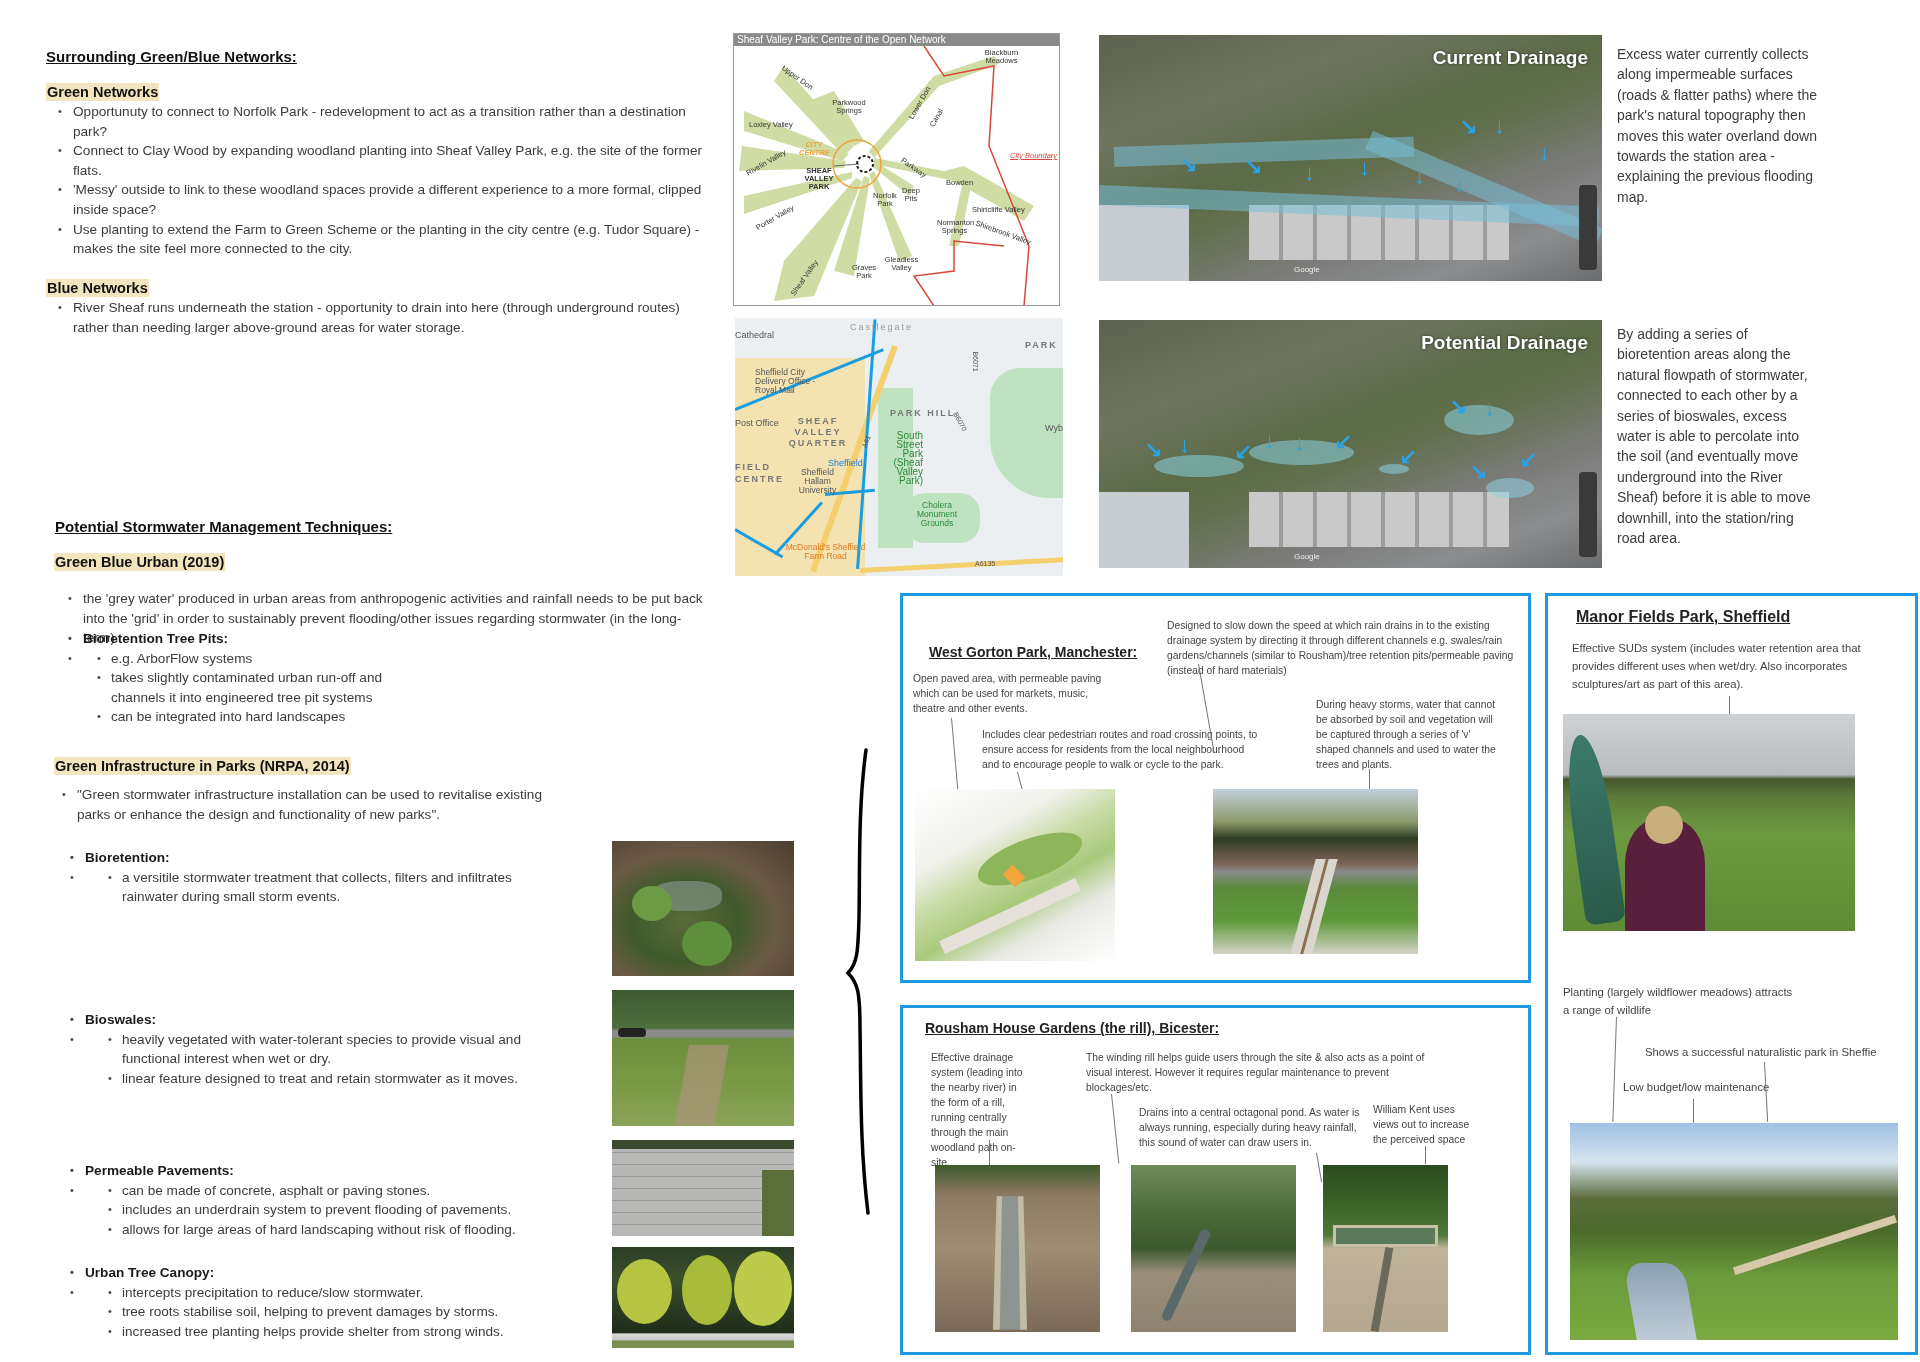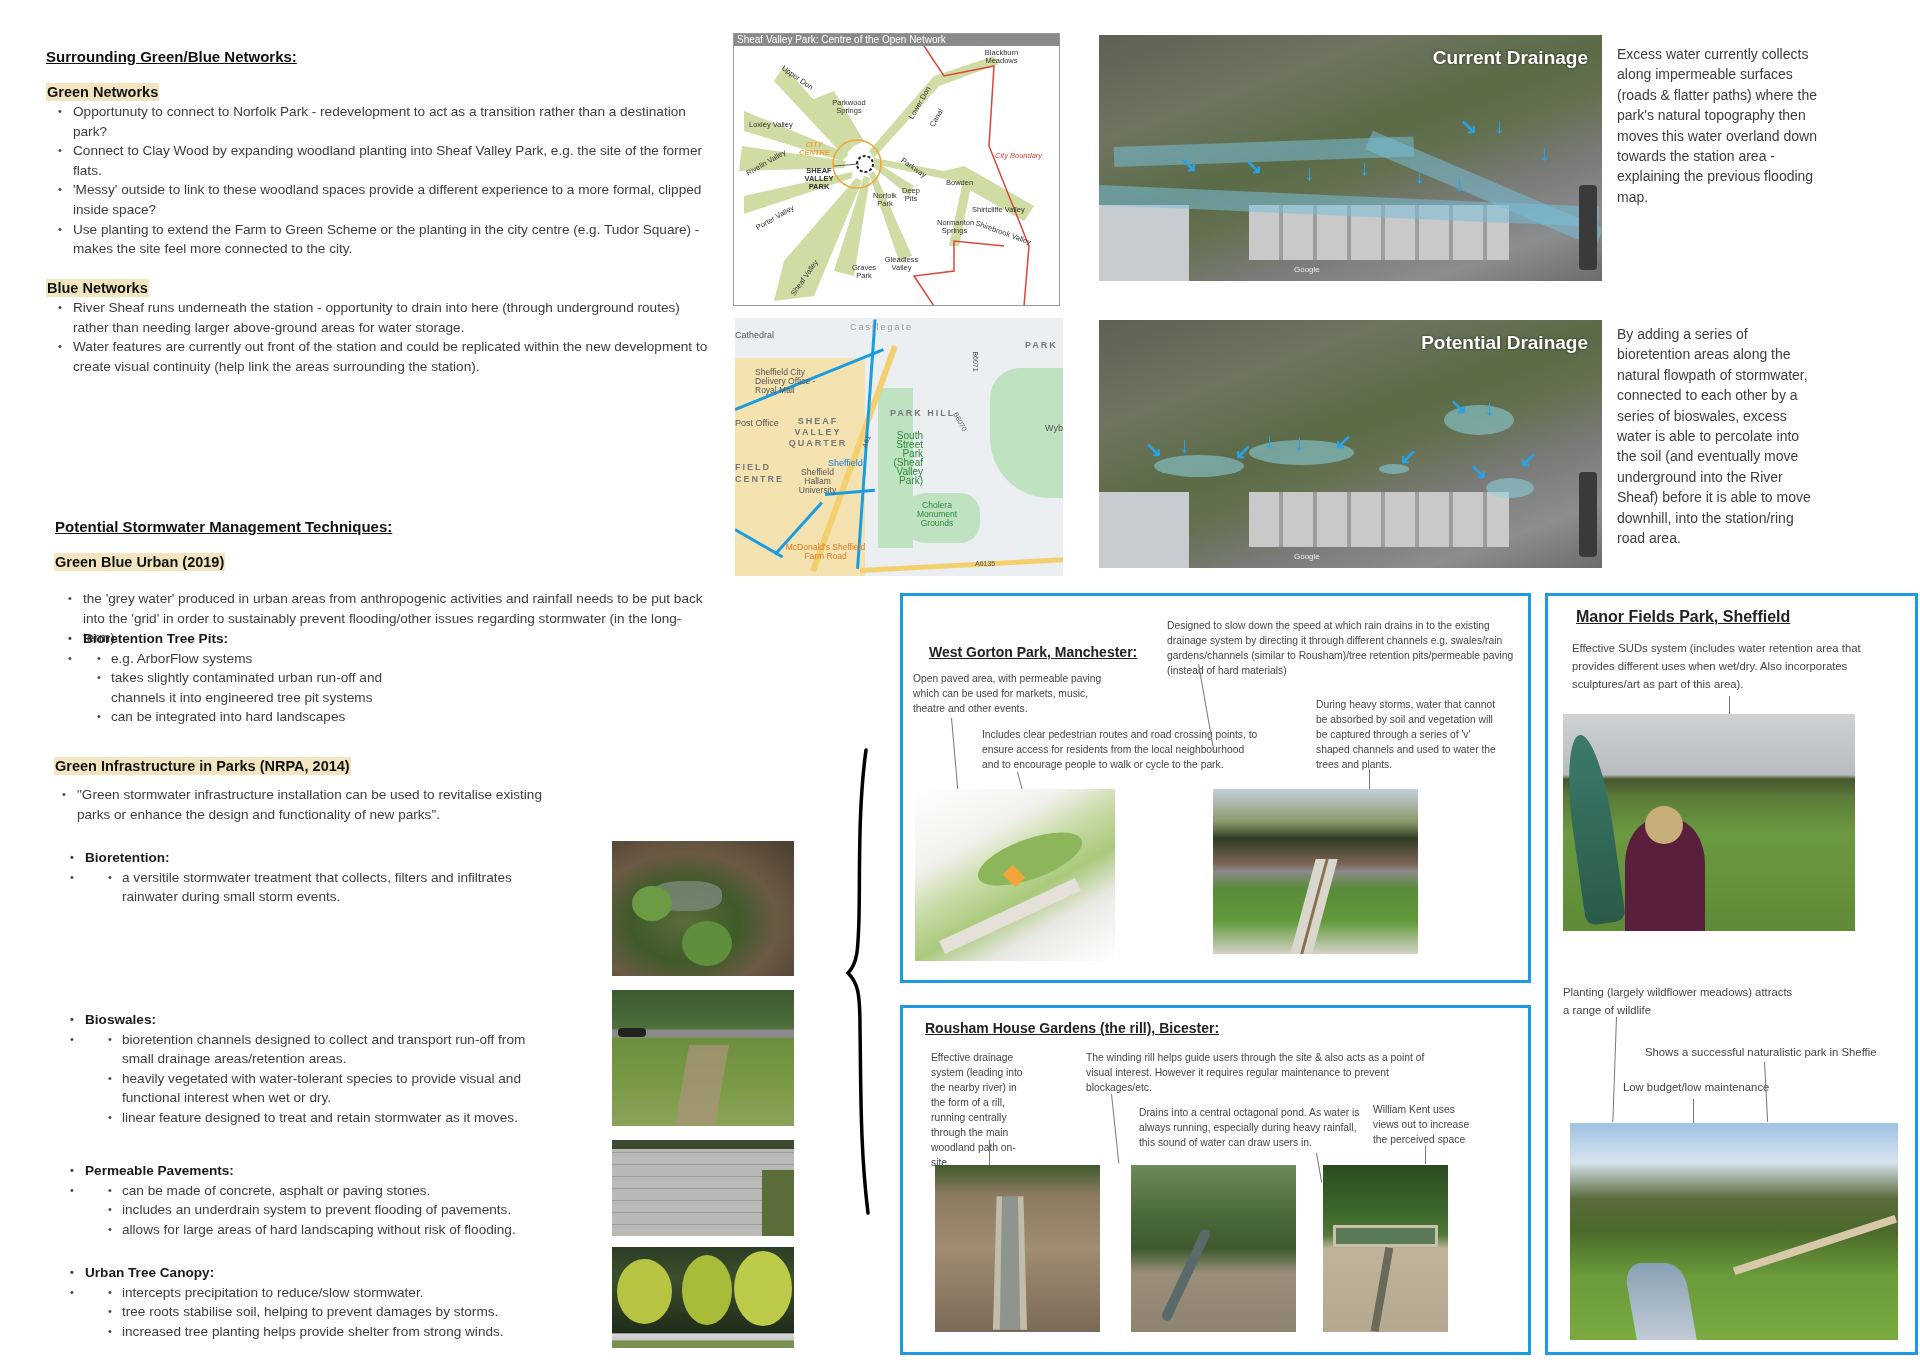--- a/index.html
+++ b/index.html
@@ -61,21 +61,20 @@
     <li>Connect to Clay Wood by expanding woodland planting into Sheaf Valley Park, e.g. the site of the former flats.</li>
     <li>'Messy' outside to link to these woodland spaces provide a different experience to a more formal, clipped inside space?</li>
     <li>Use planting to extend the Farm to Green Scheme or the planting in the city centre (e.g. Tudor Square) - makes the site feel more connected to the city.</li>
   </ul>
 </div>
 
 <div class="abs" style="left:46px; top:279px; width:670px;">
   <span class="h-highlight">Blue Networks</span>
   <ul class="b" style="margin-left:10px; margin-top:1px;">
     <li>River Sheaf runs underneath the station - opportunity to drain into here (through underground routes) rather than needing larger above-ground areas for water storage.</li>
-    <li>Water features are currently out front of the station and could be replicated within the new development to create visual continuity (help link the areas surrounding the station).</li>
   </ul>
 </div>
 
 <div class="abs h-underline" style="left:55px; top:518px;">Potential Stormwater Management Techniques:</div>
 
 <div class="abs" style="left:54px; top:553px;">
   <span class="h-highlight">Green Blue Urban (2019)</span>
 </div>
 
 <ul class="b abs" style="left:66px; top:589px; width:800px;">
@@ -108,21 +107,20 @@
     <ul class="sub" style="margin-left:38px; width:452px;">
       <li>a versitile stormwater treatment that collects, filters and infiltrates rainwater during small storm events.</li>
     </ul>
   </li>
 </ul>
 
 <ul class="b abs" style="left:68px; top:1010px; width:520px;">
   <li class="bold">Bioswales:</li>
   <li style="padding-left:0;">
     <ul class="sub" style="margin-left:38px; width:440px;">
-      <li>bioretention channels designed to collect and transport run-off from small drainage areas/retention areas.</li>
       <li>heavily vegetated with water-tolerant species to provide visual and functional interest when wet or dry.</li>
       <li>linear feature designed to treat and retain stormwater as it moves.</li>
     </ul>
   </li>
 </ul>
 
 <ul class="b abs" style="left:68px; top:1161px; width:520px;">
   <li class="bold">Permeable Pavements:</li>
   <li style="padding-left:0;">
     <ul class="sub" style="margin-left:38px; width:460px;">
@@ -202,21 +200,21 @@
   <div class="nm-label" style="left:138px; top:158px; width:26px;">Norfolk Park</div>
   <div class="nm-label" style="left:167px; top:153px; width:20px;">Deep Pits</div>
   <div class="nm-label" style="left:165px; top:130px; transform:rotate(35deg);">Parkway</div>
   <div class="nm-label" style="left:212px; top:145px;">Bowden</div>
   <div class="nm-label" style="left:238px; top:172px;">Shirtcliffe Valley</div>
   <div class="nm-label" style="left:203px; top:185px; width:35px;">Normanton Springs</div>
   <div class="nm-label" style="left:240px; top:195px; transform:rotate(20deg);">Shirebrook Valley</div>
   <div class="nm-label" style="left:168px; top:65px; transform:rotate(-60deg);">Lower Don</div>
   <div class="nm-label" style="left:193px; top:80px; transform:rotate(-60deg);">Canal</div>
   <div class="nm-label" style="left:250px; top:15px; width:35px;">Blackburn Meadows</div>
-  <div class="nm-label" style="left:261px; top:118px; color:#d9473a; font-style:italic;">City Boundary</div>
+  <div class="nm-label" style="left:276px; top:118px; color:#d9473a; font-style:italic;text-decoration:underline;">City Boundary</div>
 </div>
 
 <div class="img gmap" style="left:735px; top:318px; width:328px; height:258px;">
   <div class="yellow" style="left:0; top:40px; width:130px; height:218px; opacity:0.8;"></div>
   <div class="park" style="left:143px; top:70px; width:35px; height:160px;"></div>
   <div class="park" style="left:255px; top:50px; width:73px; height:130px; border-radius:30px 0 0 60px;"></div>
   <div class="park" style="left:170px; top:175px; width:75px; height:50px; border-radius:20px;"></div>
   <div class="road-y" style="left:160px; top:25px; width:240px; transform:rotate(110deg);"></div>
   <div class="road-y" style="left:125px; top:250px; width:210px; transform:rotate(-3deg); height:5px;"></div>
   <div class="road-b" style="left:0; top:90px; width:160px; transform:rotate(-22deg);"></div>

